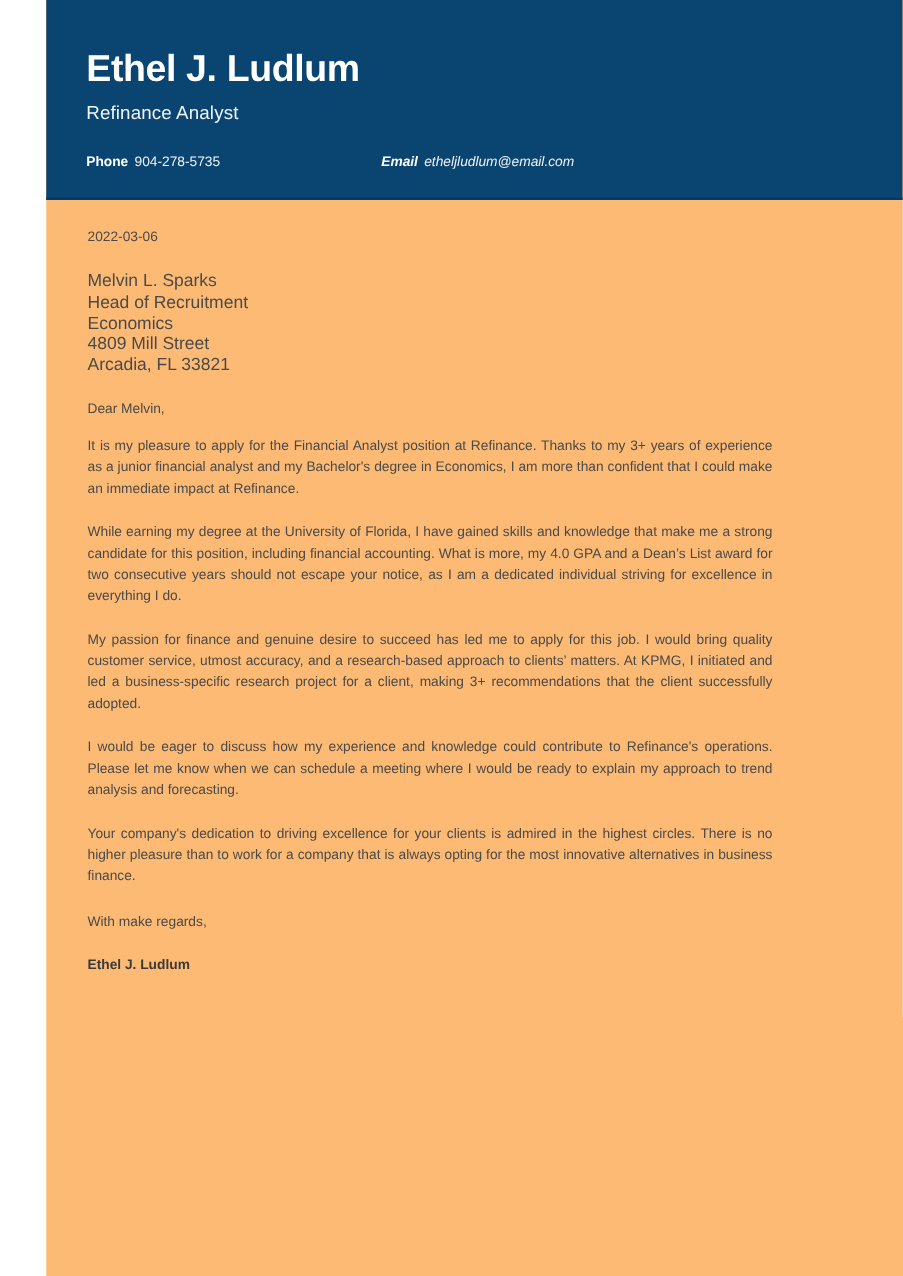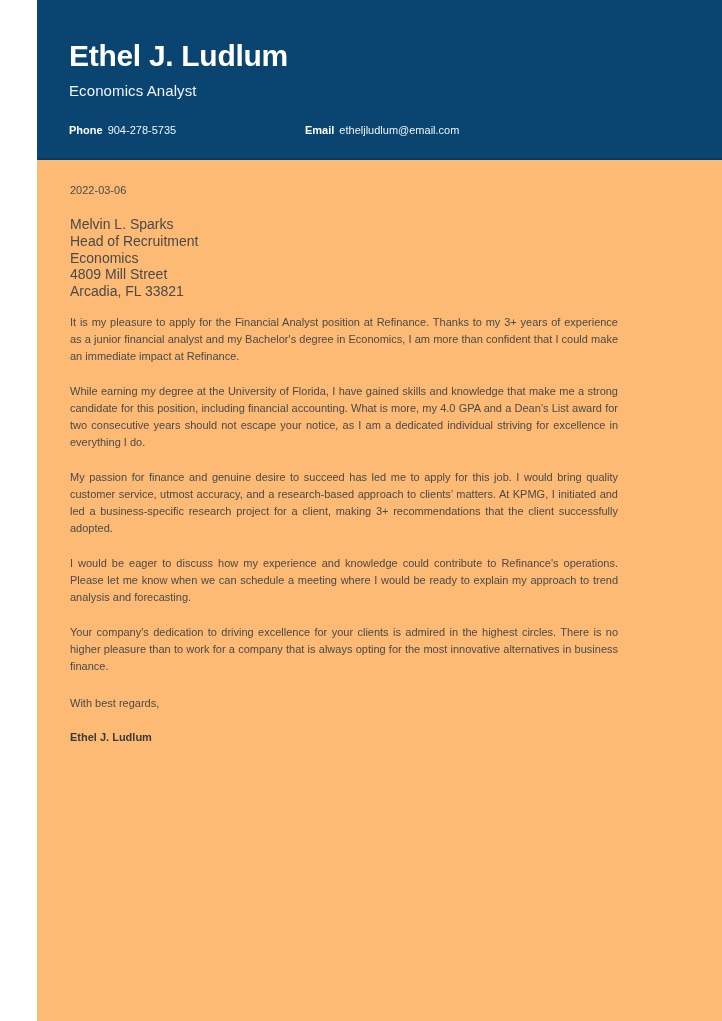--- a/index.html
+++ b/index.html
@@ -70,21 +70,21 @@
   .contact-item {
     position: absolute;
     top: 1px;
     font-size: 11px;
     line-height: 16px;
     color: #ffffff;
     white-space: nowrap;
   }
 
   .contact-item.phone { left: 0; }
-  .contact-item.email { left: 236px; }
+  .contact-item.email { left: 236px; font-style: italic; }
 
   .contact-label {
     font-weight: bold;
     color: #ffffff;
   }
 
   .contact-value {
     font-weight: normal;
     color: #eef3f7;
     margin-left: 5px;
@@ -158,21 +158,21 @@
   }
 </style>
 </head>
 <body>
 
 <div class="page">
 
   <div class="header">
     <h1 class="header-name">Ethel J. Ludlum</h1>
 
-    <div class="header-title">Economics Analyst</div>
+    <div class="header-title">Refinance Analyst</div>
 
     <div class="contact-row">
 
       <div class="contact-item phone">
         <span class="contact-label">Phone</span><span class="contact-value">904-278-5735</span>
       </div>
 
       <div class="contact-item email">
         <span class="contact-label">Email</span><span class="contact-value">etheljludlum@email.com</span>
       </div>
@@ -185,28 +185,29 @@
     <div class="date-line">2022-03-06</div>
 
     <div class="recipient-block">
       <div class="recipient-line">Melvin L. Sparks</div>
       <div class="recipient-line">Head of Recruitment</div>
       <div class="recipient-line">Economics</div>
       <div class="recipient-line">4809 Mill Street</div>
       <div class="recipient-line">Arcadia, FL 33821</div>
     </div>
 
+    <div class="salutation">Dear Melvin,</div>
 
     <div class="letter-body">
       <p class="letter-paragraph">It is my pleasure to apply for the Financial Analyst position at Refinance. Thanks to my 3+ years of experience as a junior financial analyst and my Bachelor's degree in Economics, I am more than confident that I could make an immediate impact at Refinance.</p>
       <p class="letter-paragraph">While earning my degree at the University of Florida, I have gained skills and knowledge that make me a strong candidate for this position, including financial accounting. What is more, my 4.0 GPA and a Dean’s List award for two consecutive years should not escape your notice, as I am a dedicated individual striving for excellence in everything I do.</p>
       <p class="letter-paragraph">My passion for finance and genuine desire to succeed has led me to apply for this job. I would bring quality customer service, utmost accuracy, and a research-based approach to clients’ matters. At KPMG, I initiated and led a business-specific research project for a client, making 3+ recommendations that the client successfully adopted.</p>
       <p class="letter-paragraph">I would be eager to discuss how my experience and knowledge could contribute to Refinance's operations. Please let me know when we can schedule a meeting where I would be ready to explain my approach to trend analysis and forecasting.</p>
       <p class="letter-paragraph">Your company's dedication to driving excellence for your clients is admired in the highest circles. There is no higher pleasure than to work for a company that is always opting for the most innovative alternatives in business finance.</p>
     </div>
 
-    <div class="closing-line">With best regards,</div>
+    <div class="closing-line">With make regards,</div>
 
     <div class="signature-name">Ethel J. Ludlum</div>
 
   </div>
 
 </div>
 
 </body></html>

